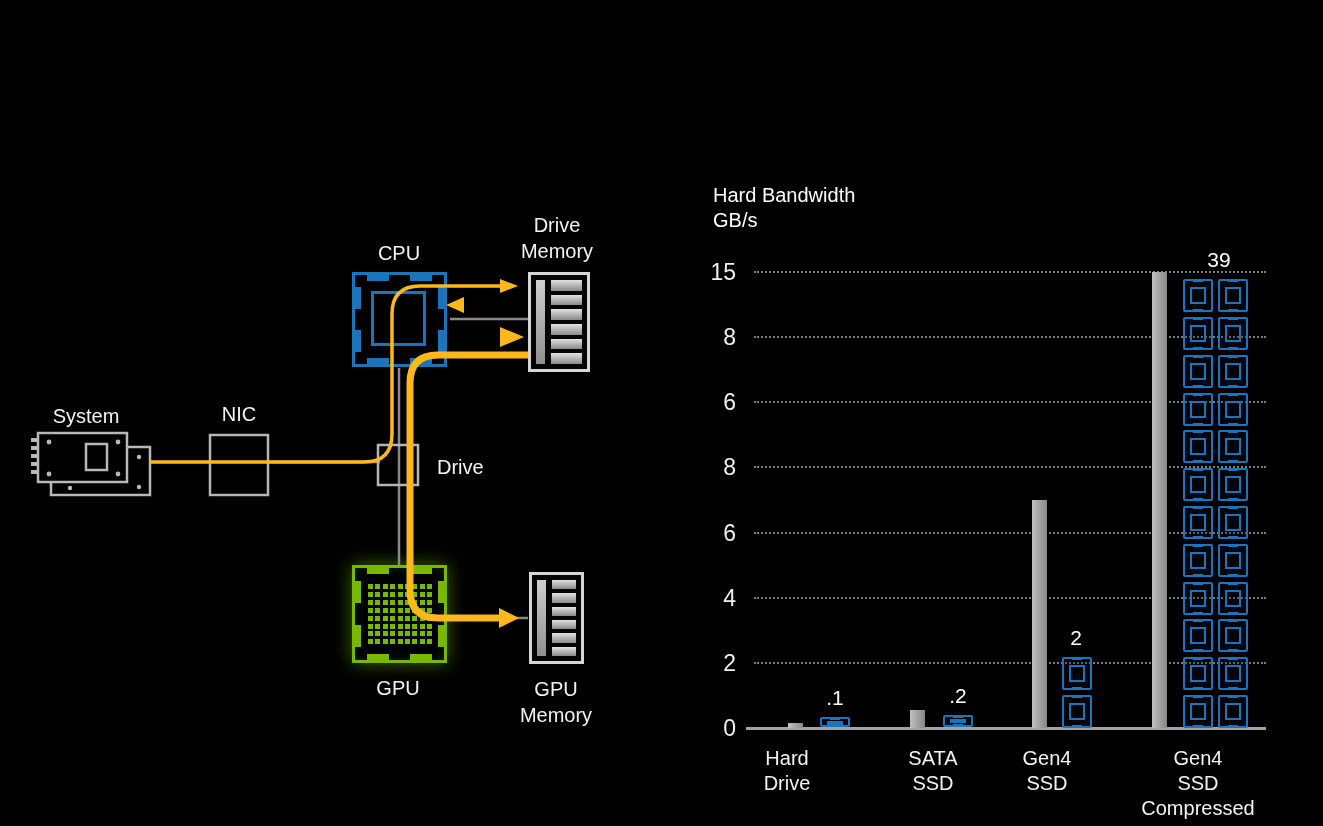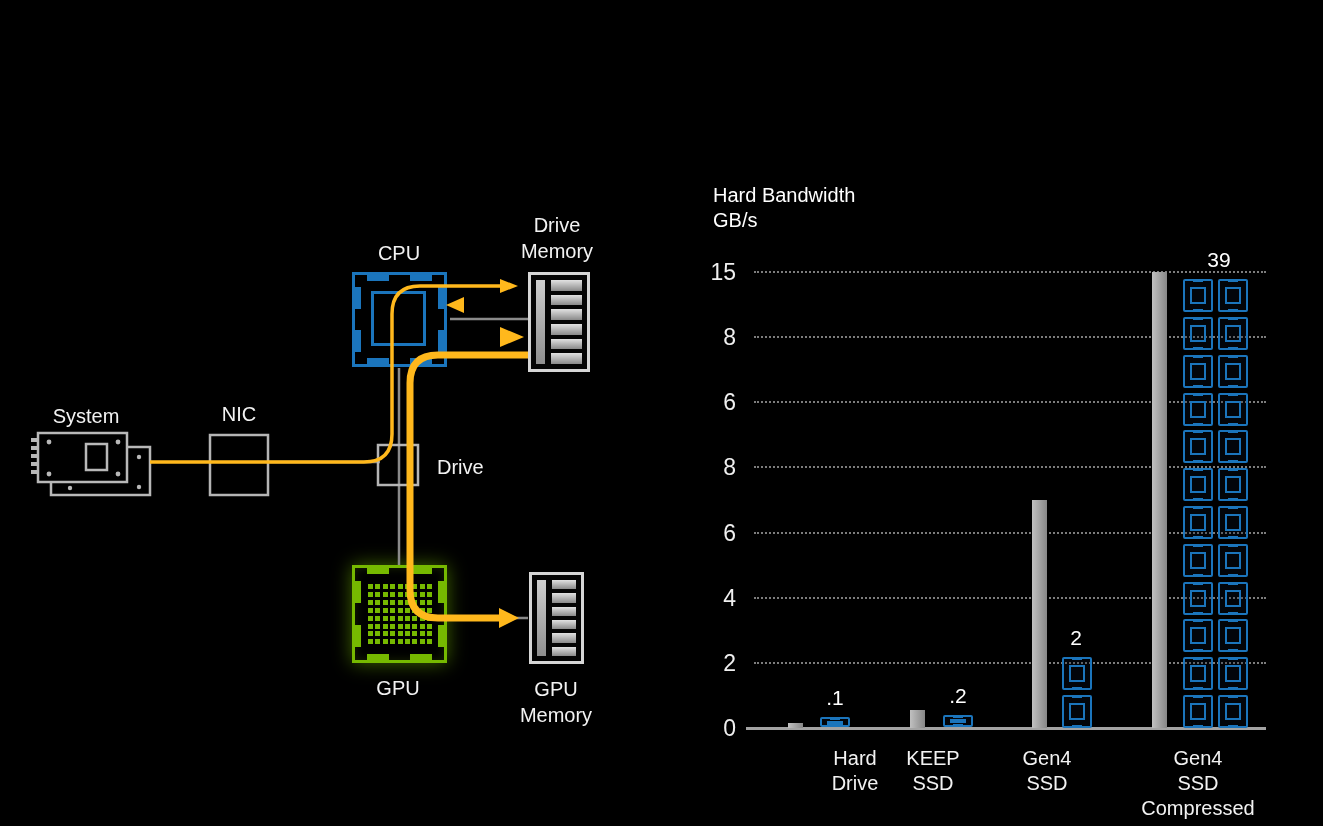--- a/index.html
+++ b/index.html
@@ -245,30 +245,30 @@
       <div class="ytick" style="left: 686px; top: 324.16px;">8</div>
       <div class="gridline" style="left: 754px; top: 271.02px; width: 512px;"></div>
       <div class="ytick" style="left: 686px; top: 259.02px;">15</div>
       <div class="gbar" style="left: 788px; top: 723.115px; height: 4.8855px;"></div>
       <div class="chip" style="left: 820px; top: 717px; width: 30px; height: 10px;">
         <i style="position: absolute; inset: 2px 5px; border: 2px solid var(--blue);"></i>
         <i class="ctab" style="top: -2px;"></i>
         <i class="ctab" style="bottom: -2px;"></i>
       </div>
       <div class="vlabel" style="left: 795px; top: 686px; width: 80px;">.1</div>
-      <div class="clabel" style="left: 770px; top: 746px; width: 170px;">Hard
+      <div class="clabel" style="left: 702px; top: 746px; width: 170px;">Hard
 Drive</div>
       <div class="gbar" style="left: 910px; top: 710.087px; height: 17.9135px;"></div>
       <div class="chip" style="left: 943px; top: 715px; width: 30px; height: 12px;">
         <i style="position: absolute; inset: 2px 5px; border: 2px solid var(--blue);"></i>
         <i class="ctab" style="top: -2px;"></i>
         <i class="ctab" style="bottom: -2px;"></i>
       </div>
       <div class="vlabel" style="left: 918px; top: 684px; width: 80px;">.2</div>
-      <div class="clabel" style="left: 848px; top: 746px; width: 170px;">KEEP
+      <div class="clabel" style="left: 848px; top: 746px; width: 170px;">SATA
 SSD</div>
       <div class="gbar" style="left: 1032px; top: 500.01px; height: 227.99px;"></div>
       <div class="chip" style="left: 1062px; top: 695px; width: 30px; height: 33px;">
         <i style="position: absolute; inset: 6px 5px; border: 2px solid var(--blue);"></i>
         <i class="ctab" style="top: -2px;"></i>
         <i class="ctab" style="bottom: -2px;"></i>
       </div>
       <div class="chip" style="left: 1062px; top: 657.2px; width: 30px; height: 33px;">
         <i style="position: absolute; inset: 6px 5px; border: 2px solid var(--blue);"></i>
         <i class="ctab" style="top: -2px;"></i>

